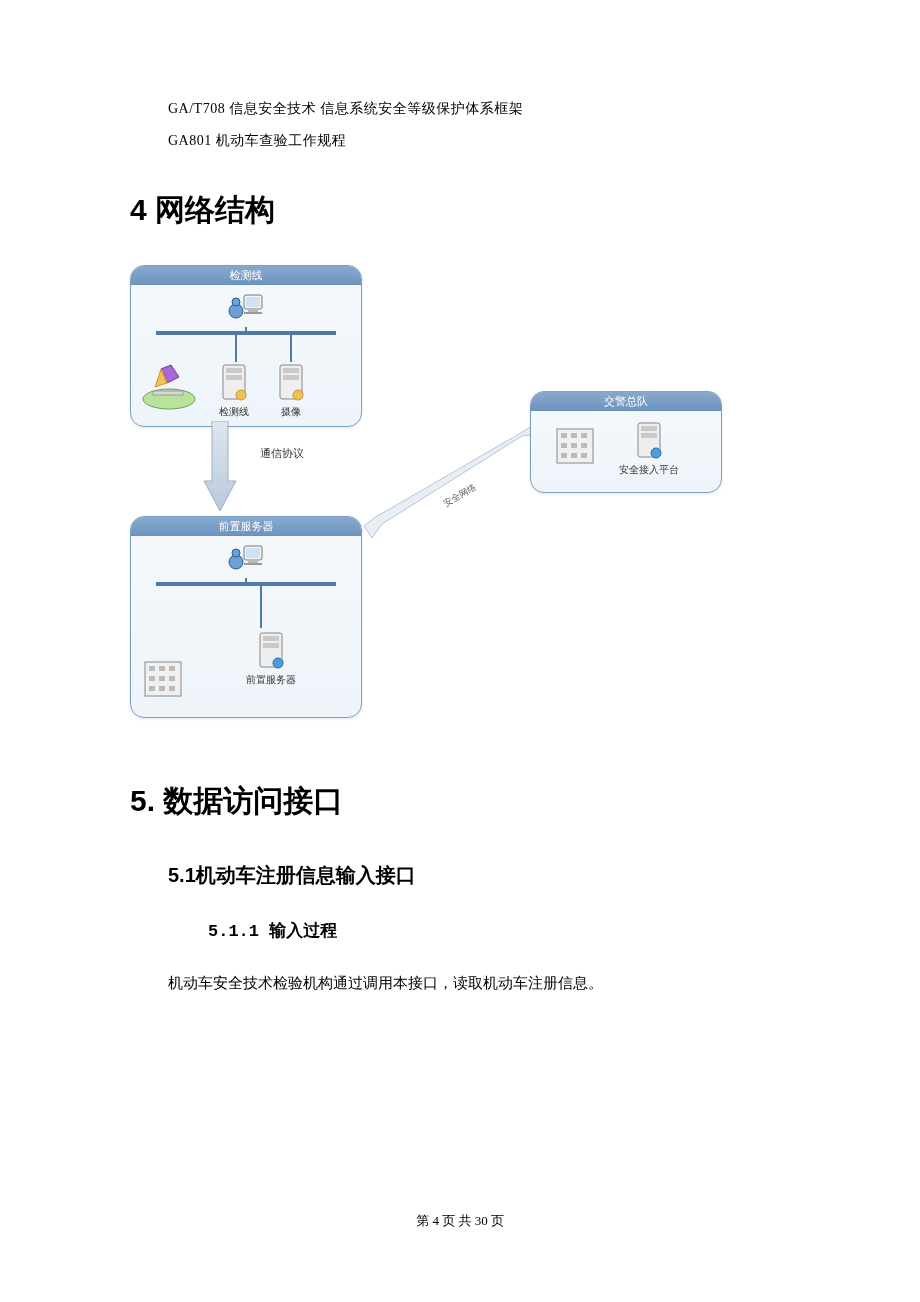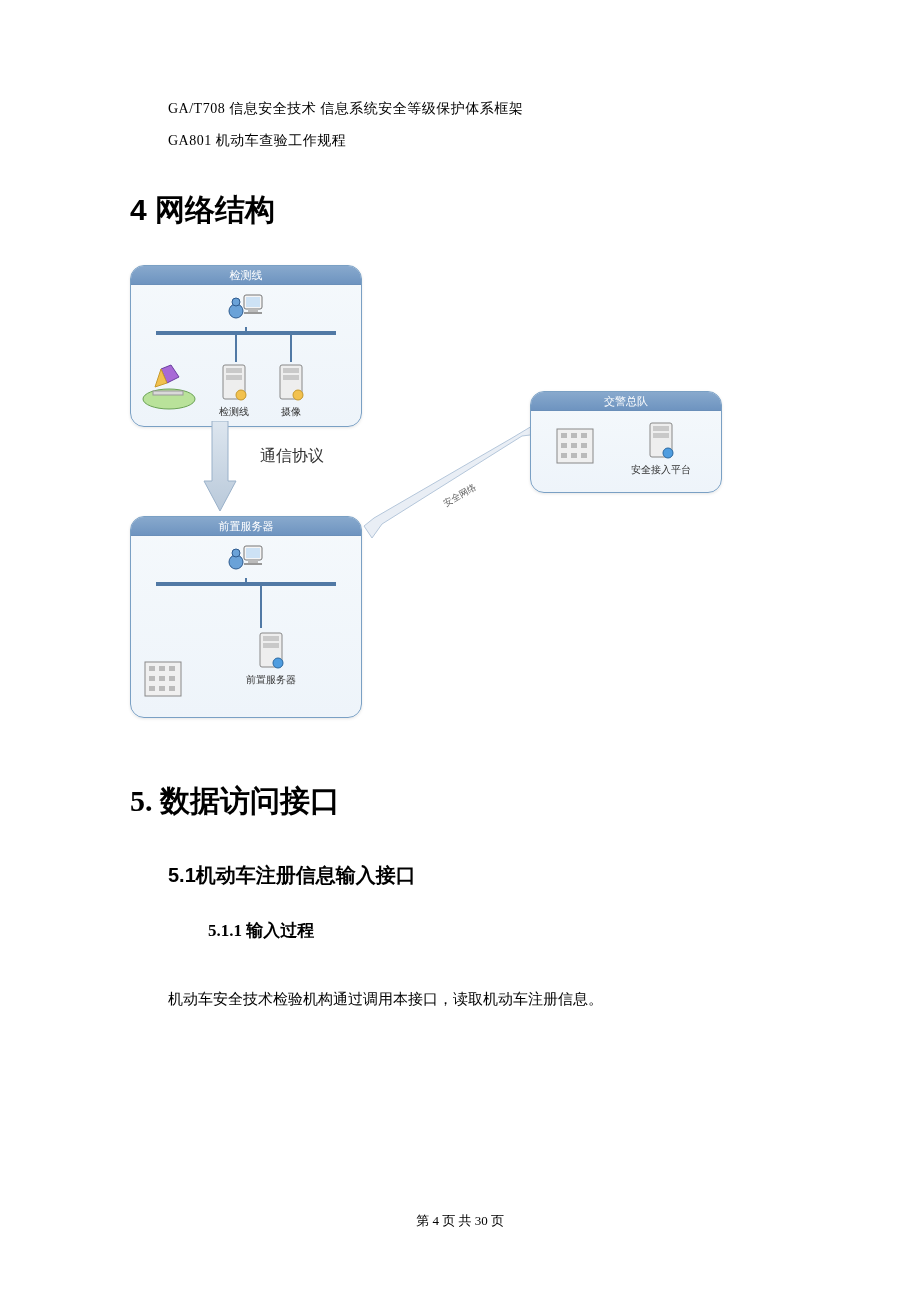--- a/index.html
+++ b/index.html
@@ -27,24 +27,24 @@
     font-weight: bold;
     margin: 40px 0 30px 0;
   }
   h2.subsection {
     font-family: "SimHei", "黑体", sans-serif;
     font-size: 20px;
     font-weight: bold;
     margin: 40px 0 20px 38px;
   }
   h3.subsubsection {
-    font-family: Liberation Serif, serif;
+    font-family: Liberation Mono, monospace;
     font-size: 17px;
     font-weight: bold;
-    margin: 30px 0 44px 78px;
+    margin: 30px 0 28px 78px;
   }
   .body-text {
     font-size: 15px;
     margin-left: 38px;
     line-height: 1.8;
   }
   .footer {
     position: absolute;
     bottom: 72px;
     left: 0; right: 0;
@@ -76,21 +76,21 @@
   }
   .icon-label {
     font-size: 10px;
     text-align: center;
     color: #333;
   }
   .panel-body { position: relative; width: 100%; height: calc(100% - 18px); }
   .unit { position: absolute; display: flex; flex-direction: column; align-items: center; }
   .conn-label {
     position: absolute;
-    font-size: 16px;
+    font-size: 11px;
     color: #333;
   }
   .small-label {
     position: absolute;
     font-size: 9px;
     color: #666;
   }
   svg { display: block; }
 </style>
 </head>
@@ -231,34 +231,34 @@
             <rect x="18" y="10" width="6" height="5" fill="#bbb"></rect>
             <rect x="28" y="10" width="6" height="5" fill="#bbb"></rect>
             <rect x="8" y="20" width="6" height="5" fill="#bbb"></rect>
             <rect x="18" y="20" width="6" height="5" fill="#bbb"></rect>
             <rect x="28" y="20" width="6" height="5" fill="#bbb"></rect>
             <rect x="8" y="30" width="6" height="5" fill="#bbb"></rect>
             <rect x="18" y="30" width="6" height="5" fill="#bbb"></rect>
             <rect x="28" y="30" width="6" height="5" fill="#bbb"></rect>
           </svg>
         </div>
-        <div class="unit" style="left:100px; top:10px;">
+        <div class="unit" style="left:88px; top:10px;">
           <svg width="30" height="42" viewBox="0 0 30 42">
             <rect x="4" y="2" width="22" height="34" rx="2" fill="#eee" stroke="#888"></rect>
             <rect x="7" y="5" width="16" height="5" fill="#c9c9c9"></rect>
             <rect x="7" y="12" width="16" height="5" fill="#c9c9c9"></rect>
             <circle cx="22" cy="32" r="5" fill="#4f9de0" stroke="#2b6aa3"></circle>
           </svg>
           <div class="icon-label">安全接入平台</div>
         </div>
       </div>
     </div>
 
   </div>
 
-  <h1 class="section" style="font-family:Liberation Serif, serif;">5. 数据访问接口</h1>
+  <h1 class="section" style="">5. 数据访问接口</h1>
   <h2 class="subsection">5.1机动车注册信息输入接口</h2>
   <h3 class="subsubsection">5.1.1  输入过程</h3>
   <div class="body-text">机动车安全技术检验机构通过调用本接口，读取机动车注册信息。</div>
 
 </div>
 
 <div class="footer">第 4 页 共 30 页</div>
 
 </body></html>

